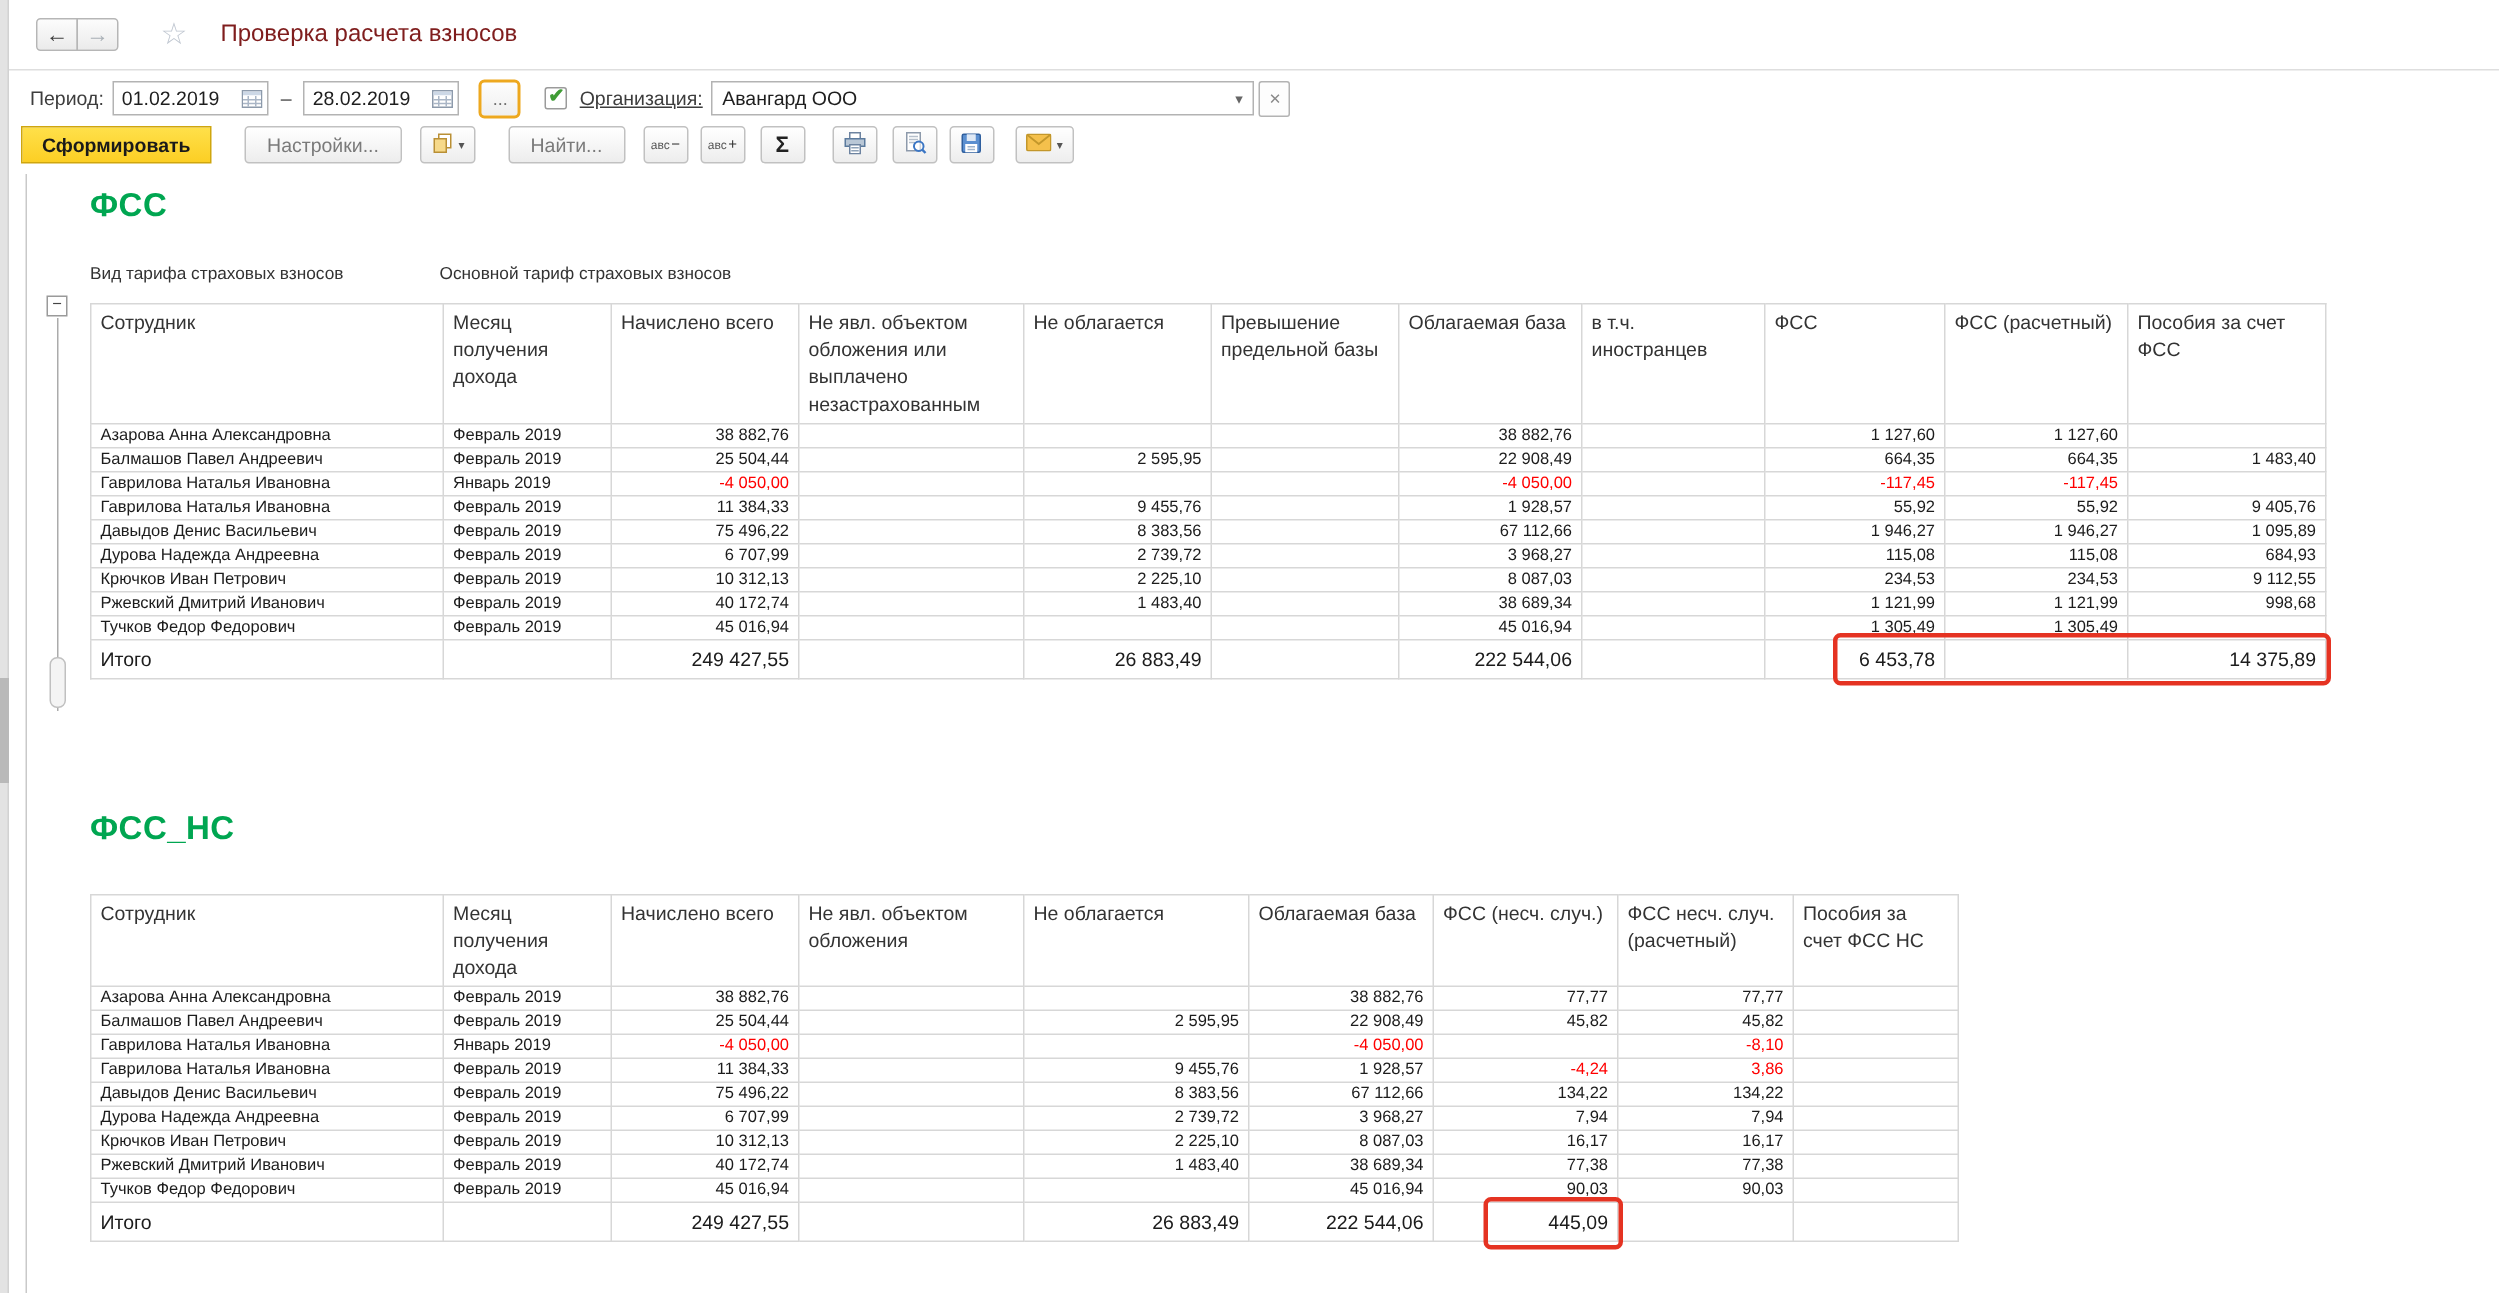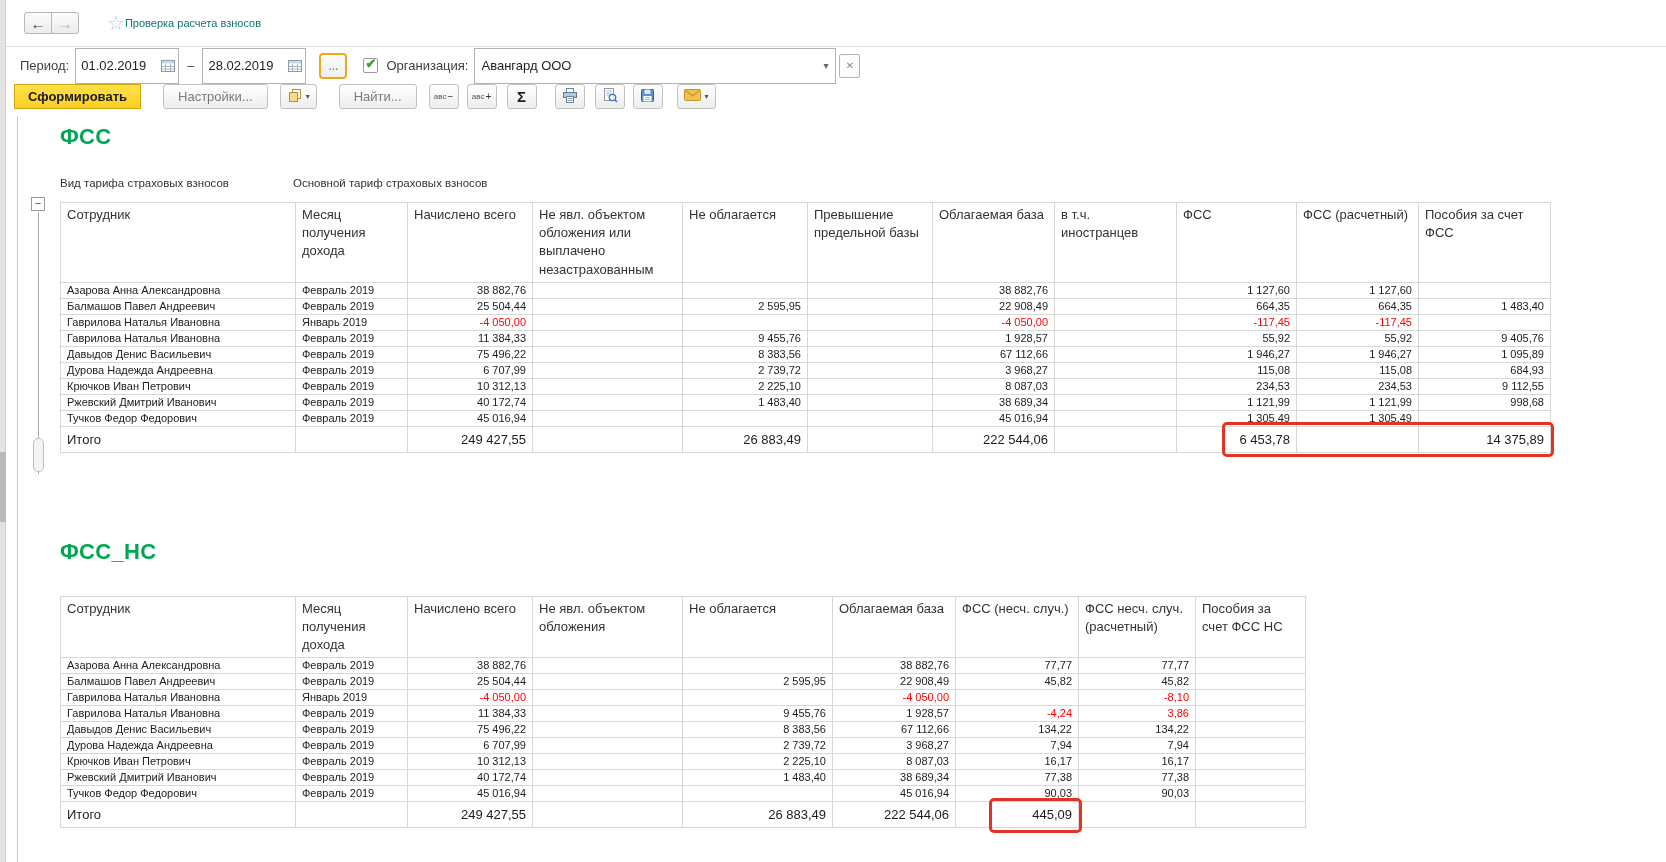--- a/index.html
+++ b/index.html
@@ -12,33 +12,33 @@
   .window-edge { position:absolute; left:0; top:0; bottom:0; width:6px; background:#e3e3e3; border-right:1px solid #d2d2d2; z-index:5; }
   .window-edge .thumb { position:absolute; left:0; top:452px; width:6px; height:70px; background:#b9b9b9; }
   
   .titlebar { height:47px; display:flex; align-items:center; padding-left:24px; border-bottom:1px solid #dedede; }
   .nav-group { display:flex; }
   .nav-btn { width:28px; height:22px; border:1px solid #b6b6b6; background:linear-gradient(#fcfcfc,#ebebeb);
              font-size:15px; color:#3c3c3c; display:flex; align-items:center; justify-content:center; cursor:pointer; }
   .nav-btn.back { border-radius:3px 0 0 3px; }
   .nav-btn.fwd  { border-radius:0 3px 3px 0; margin-left:-1px; color:#a9b0b6; }
   .star { margin-left:28px; font-size:20px; color:#c0c7d1; cursor:pointer; line-height:1; }
-  .app-title { font-size:11px; font-weight:400; color:#0f766e; }
+  .app-title { margin-left:22px; font-size:16px; font-weight:400; color:#7f1d1d; }
   
   .filter-row { height:37px; display:flex; align-items:center; padding-left:20px; font-size:13px; color:#3d3d3d; }
-  .fld { display:flex; align-items:center; background:#fff; border:1px solid #b3b3b3; height:36px; }
+  .fld { display:flex; align-items:center; background:#fff; border:1px solid #b3b3b3; height:23px; }
   .date-fld { width:104px; margin-left:6px; }
   .date-fld .val { flex:1; padding-left:5px; font-size:13px; color:#1e1e1e; }
   .cal-ic { width:20px; display:flex; justify-content:center; align-items:center; cursor:pointer; }
   .dash { margin:0 8px; color:#444; }
   .more-btn { width:28px; height:26px; margin-left:13px; border:2px solid #eda javascript1f; border-radius:4px; }
   .more-btn { border:2px solid #eda81f; background:linear-gradient(#fdfdfd,#efefef); color:#6f6f6f; font-size:12px; line-height:10px; cursor:pointer; }
   .chk { width:15px; height:15px; border:1px solid #9b9b9b; background:#fff; margin-left:16px; position:relative; cursor:pointer; border-radius:2px; }
   .chk .tick { position:absolute; left:1px; top:-3px; font-size:13px; color:#3f9c35; font-weight:bold; }
-  .org-label { margin-left:8px; }
+  .org-label { margin-left:8px;text-decoration:underline; }
   .combo { width:362px; margin-left:6px; }
   .combo .val { flex:1; padding-left:6px; color:#1e1e1e; }
   .combo .arrow { width:20px; text-align:center; color:#666; font-size:10px; border-left:1px solid transparent; cursor:pointer; }
   .clear-btn { width:21px; height:24px; margin-left:3px; border:1px solid #b3b3b3; background:#fdfdfd; color:#8a8a8a; font-size:10px; border-radius:2px; cursor:pointer; }
   
   .toolbar { height:33px; display:flex; align-items:flex-start; padding-left:14px; }
   .btn { height:25px; border:1px solid #c1c1c1; border-radius:3px; background:linear-gradient(#ffffff,#ededed);
          color:#7a7a7a; font-size:13px; font-family:inherit; padding:0 14px; cursor:pointer; display:inline-flex; align-items:center; justify-content:center; }
   .btn-generate { height:25px; border:1px solid #cfa60e; border-radius:0; background:linear-gradient(#ffe04a,#fccf24);
                   color:#1a1a1a; font-weight:bold; font-size:13px; padding:0 13px; cursor:pointer; }

